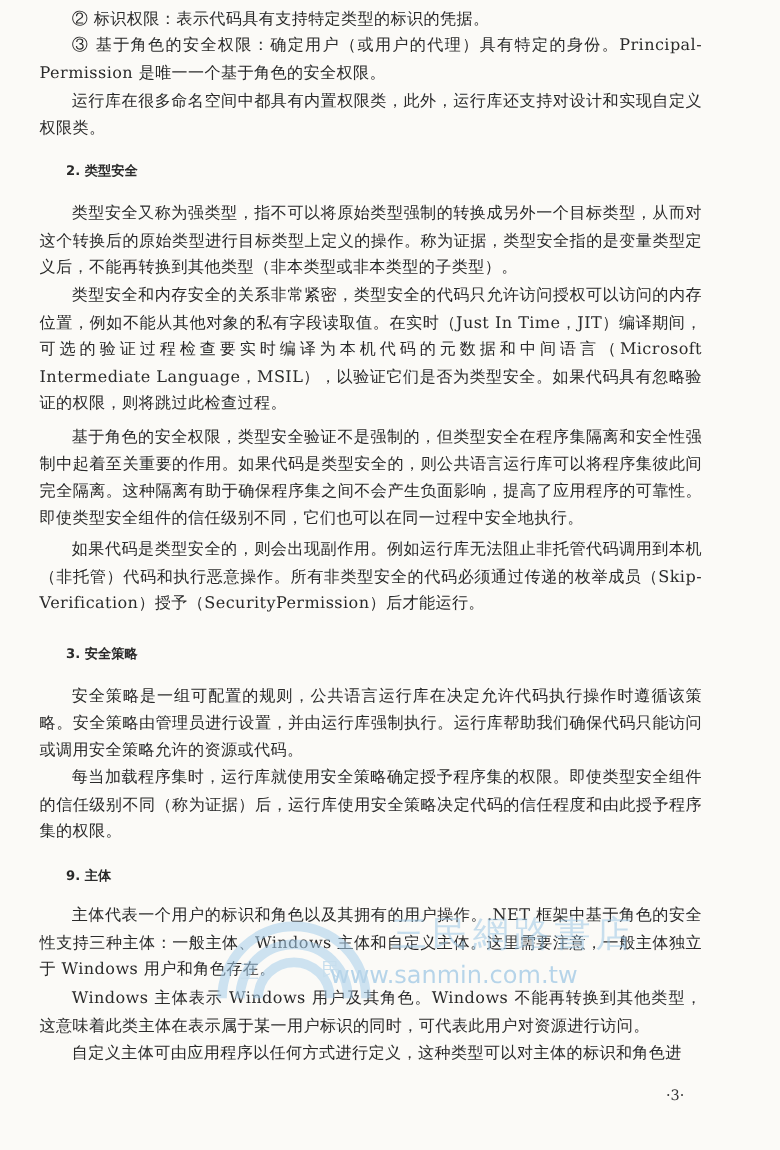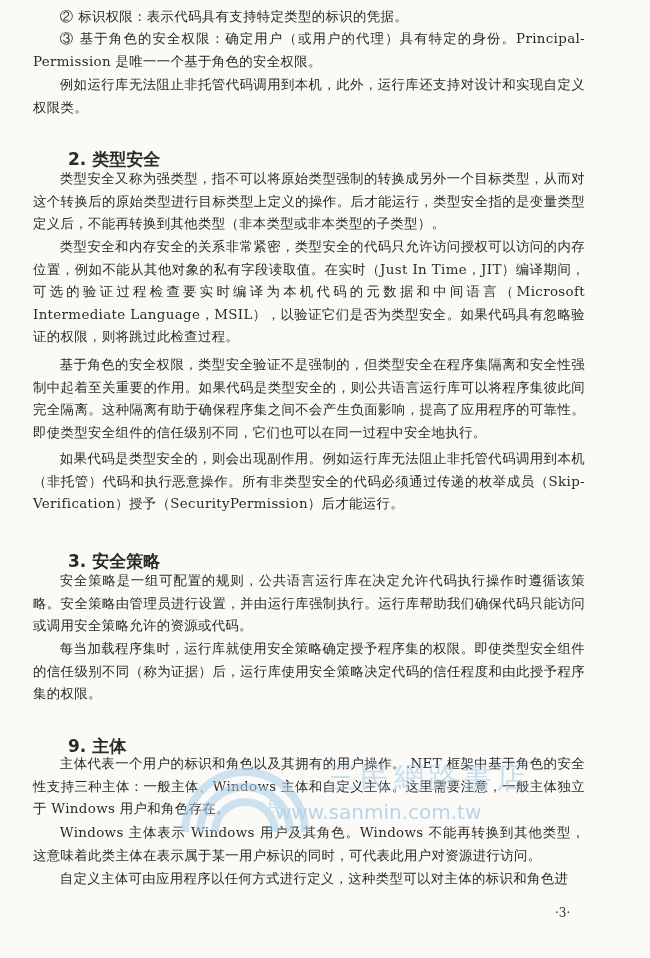--- a/index.html
+++ b/index.html
@@ -18,22 +18,22 @@
     font-size: 13.4px;
     line-height: 22.6px;
     text-indent: 2em;
     text-align: justify;
     margin: 0;
     letter-spacing: 0.35px;
   }
   .heading {
     position: absolute; left: 55px;
     font-family: "DejaVu Sans", "Liberation Sans", sans-serif;
-    font-weight: bold; font-size: 17px; color: #2a2a2a;
-    margin: 13px;
+    font-weight: bold; font-size: 11px; color: #2a2a2a;
+    margin: 0;
   }
   .page-number {
     position: absolute; left: 555px; top: 906px;
     font-size: 12px; color: #333;
   }
   .watermark {
     position: absolute; left: 180px; top: 762px; width: 320px; height: 70px;
     opacity: 0.55; pointer-events: none;
   }
   .wm-arcs { position: absolute; left: 0; top: 0; }
@@ -52,24 +52,24 @@
     font-size: 16px; color: #9ec8e6;
   }
 </style>
 </head>
 <body>
 
 <div class="page">
   <div>
     <p class="para block" style="top:6px">② 标识权限：表示代码具有支持特定类型的标识的凭据。</p>
     <p class="para block" style="top:28px">③ 基于角色的安全权限：确定用户（或用户的代理）具有特定的身份。Principal-Permission 是唯一一个基于角色的安全权限。</p>
-    <p class="para block" style="top:74px">例如运行库无法阻止非托管代码调用到本机，此外，运行库还支持对设计和实现自定义权限类。</p>
+    <p class="para block" style="top:74px">运行库在很多命名空间中都具有内置权限类，此外，运行库还支持对设计和实现自定义权限类。</p>
 
     <h3 class="heading" style="top:135px">2. 类型安全</h3>
-    <p class="para block" style="top:168px">类型安全又称为强类型，指不可以将原始类型强制的转换成另外一个目标类型，从而对这个转换后的原始类型进行目标类型上定义的操作。后才能运行，类型安全指的是变量类型定义后，不能再转换到其他类型（非本类型或非本类型的子类型）。</p>
+    <p class="para block" style="top:168px">类型安全又称为强类型，指不可以将原始类型强制的转换成另外一个目标类型，从而对这个转换后的原始类型进行目标类型上定义的操作。称为证据，类型安全指的是变量类型定义后，不能再转换到其他类型（非本类型或非本类型的子类型）。</p>
     <p class="para block" style="top:236px">类型安全和内存安全的关系非常紧密，类型安全的代码只允许访问授权可以访问的内存位置，例如不能从其他对象的私有字段读取值。在实时（Just In Time，JIT）编译期间，可选的验证过程检查要实时编译为本机代码的元数据和中间语言（Microsoft Intermediate Language，MSIL），以验证它们是否为类型安全。如果代码具有忽略验证的权限，则将跳过此检查过程。</p>
     <p class="para block" style="top:354px">基于角色的安全权限，类型安全验证不是强制的，但类型安全在程序集隔离和安全性强制中起着至关重要的作用。如果代码是类型安全的，则公共语言运行库可以将程序集彼此间完全隔离。这种隔离有助于确保程序集之间不会产生负面影响，提高了应用程序的可靠性。即使类型安全组件的信任级别不同，它们也可以在同一过程中安全地执行。</p>
     <p class="para block" style="top:448px">如果代码是类型安全的，则会出现副作用。例如运行库无法阻止非托管代码调用到本机（非托管）代码和执行恶意操作。所有非类型安全的代码必须通过传递的枚举成员（Skip-Verification）授予（SecurityPermission）后才能运行。</p>
 
     <h3 class="heading" style="top:537px">3. 安全策略</h3>
     <p class="para block" style="top:570px">安全策略是一组可配置的规则，公共语言运行库在决定允许代码执行操作时遵循该策略。安全策略由管理员进行设置，并由运行库强制执行。运行库帮助我们确保代码只能访问或调用安全策略允许的资源或代码。</p>
     <p class="para block" style="top:638px">每当加载程序集时，运行库就使用安全策略确定授予程序集的权限。即使类型安全组件的信任级别不同（称为证据）后，运行库使用安全策略决定代码的信任程度和由此授予程序集的权限。</p>
 
     <h3 class="heading" style="top:722px">9. 主体</h3>
     <p class="para block" style="top:753px">主体代表一个用户的标识和角色以及其拥有的用户操作。.NET 框架中基于角色的安全性支持三种主体：一般主体、Windows 主体和自定义主体。这里需要注意，一般主体独立于 Windows 用户和角色存在。</p>

